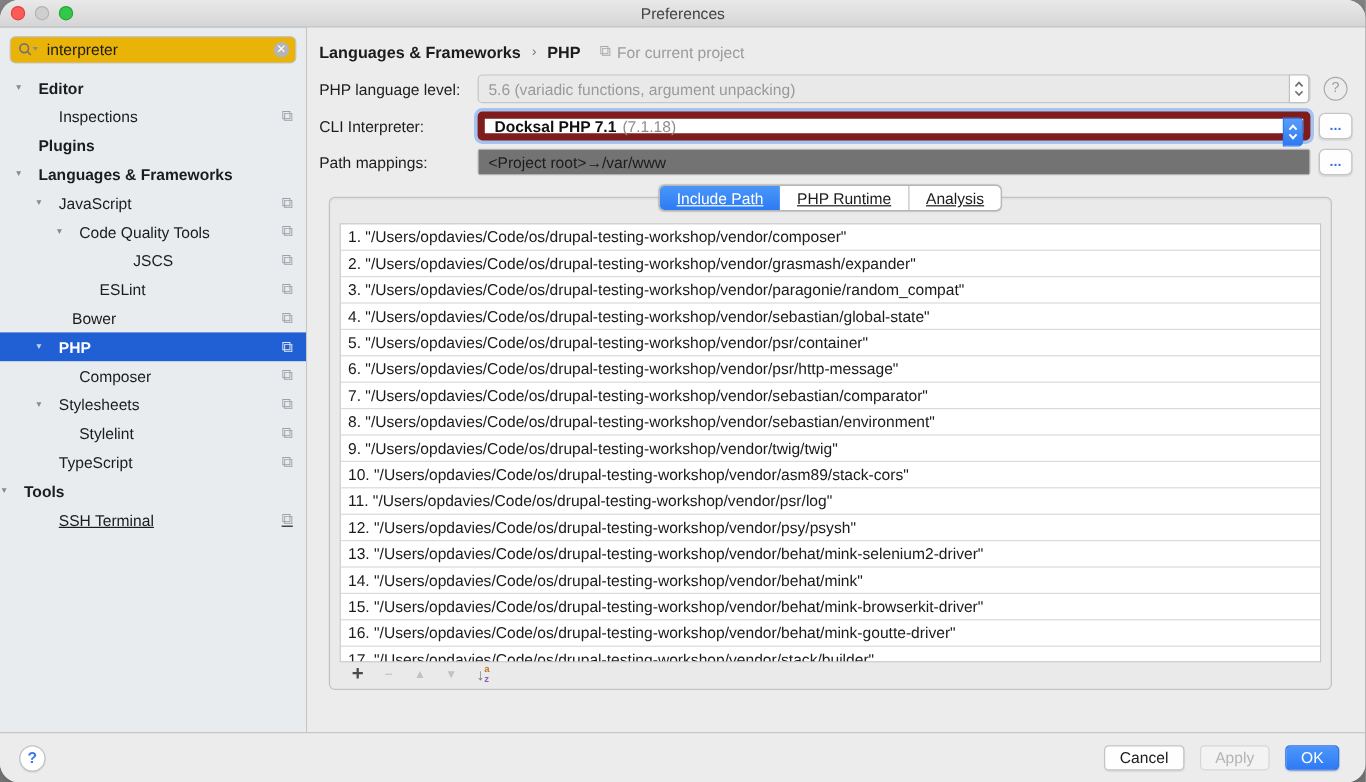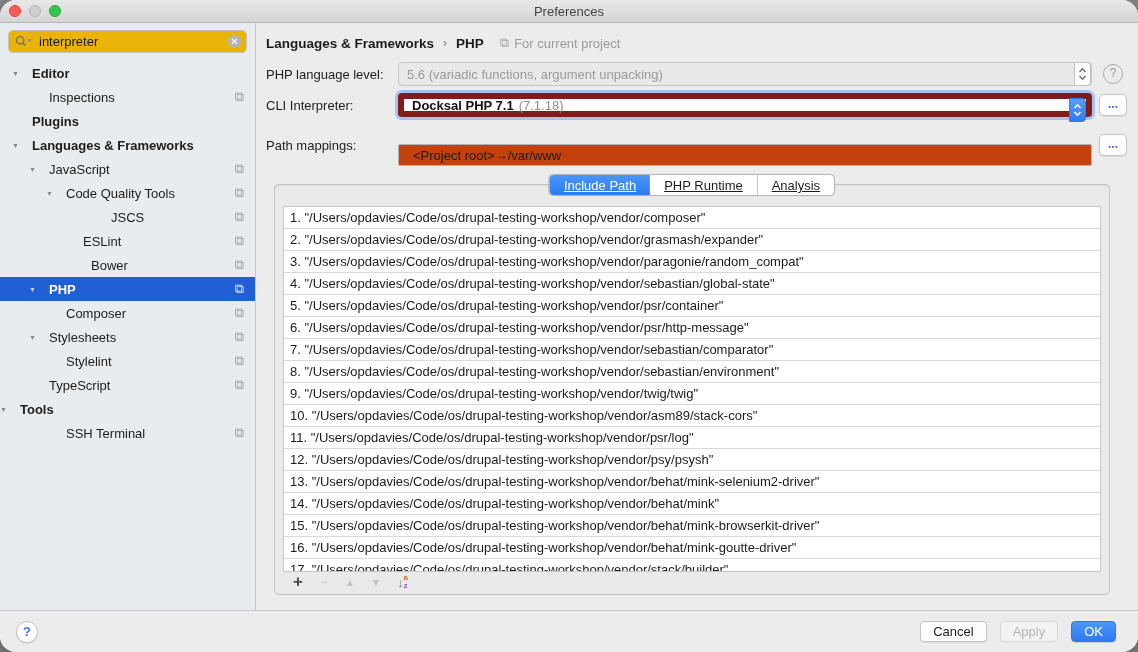--- a/index.html
+++ b/index.html
@@ -77,21 +77,21 @@
     background:#fff; border:6px solid #7f1d1d; height:24px;
     box-shadow:0 0 0 3px rgba(110,160,245,.55); color:#101010;
   }
   .combo.focused .stepper {
     background:linear-gradient(#5a9df9,#2e7af2); border:1px solid #2e7af2;
   }
   .cli-name { font-weight:bold; }
   .cli-version { color:#8e8e8e; margin-left:5px; }
   .textfield {
     flex:1; height:22px; border:1px solid #b2b2b2; border-radius:2px;
-    background:#c2410c; display:flex; align-items:center; padding-left:14px; color:#1c1c1c;margin-top:20px;
+    background:#737373; display:flex; align-items:center; padding-left:8px; color:#1c1c1c;
   }
   .browse-btn {
     width:28px; height:22px; background:#fefefe; border:1px solid #c4c4c4; border-radius:5px;
     color:#3c70e0; font-weight:bold; font-size:12px; line-height:18px; text-align:center;
     box-shadow:0 1px 1px rgba(0,0,0,.08); cursor:pointer;
   }
   .help-circle {
     width:20px; height:20px; border-radius:50%; border:1.5px solid #a9a9a9;
     color:#9a9a9a; font-size:12px; line-height:17px; text-align:center; background:transparent;
   }
@@ -219,21 +219,21 @@
           <div class="tree-row" style="padding-left: 63px; gap: 28px;">
             <span class="tree-arrow"></span>
             <span class="tree-label">JSCS</span>
             <span class="proj-icon">⧉</span>
           </div>
           <div class="tree-row" style="padding-left: 63px;">
             <span class="tree-arrow"></span>
             <span class="tree-label">ESLint</span>
             <span class="proj-icon">⧉</span>
           </div>
-          <div class="tree-row" style="padding-left: 71px;">
+          <div class="tree-row" style="padding-left: 40px;">
             <span class="tree-arrow"></span>
             <span class="tree-label">Bower</span>
             <span class="proj-icon">⧉</span>
           </div>
           <div class="tree-row selected bold" style="padding-left: 29px;">
             <span class="tree-arrow">▼</span>
             <span class="tree-label">PHP</span>
             <span class="proj-icon">⧉</span>
           </div>
           <div class="tree-row" style="padding-left: 46px;">
@@ -253,21 +253,21 @@
           </div>
           <div class="tree-row" style="padding-left: 29px;">
             <span class="tree-arrow"></span>
             <span class="tree-label">TypeScript</span>
             <span class="proj-icon">⧉</span>
           </div>
           <div class="tree-row bold" style="">
             <span class="tree-arrow">▼</span>
             <span class="tree-label">Tools</span>
           </div>
-          <div class="tree-row" style="padding-left: 46px;">
+          <div class="tree-row" style="padding-left: 29px; text-decoration: underline;">
             <span class="tree-arrow"></span>
             <span class="tree-label">SSH Terminal</span>
             <span class="proj-icon">⧉</span>
           </div>
         </div>
     </div>
 
     <div class="main">
 
       <div class="breadcrumb">

